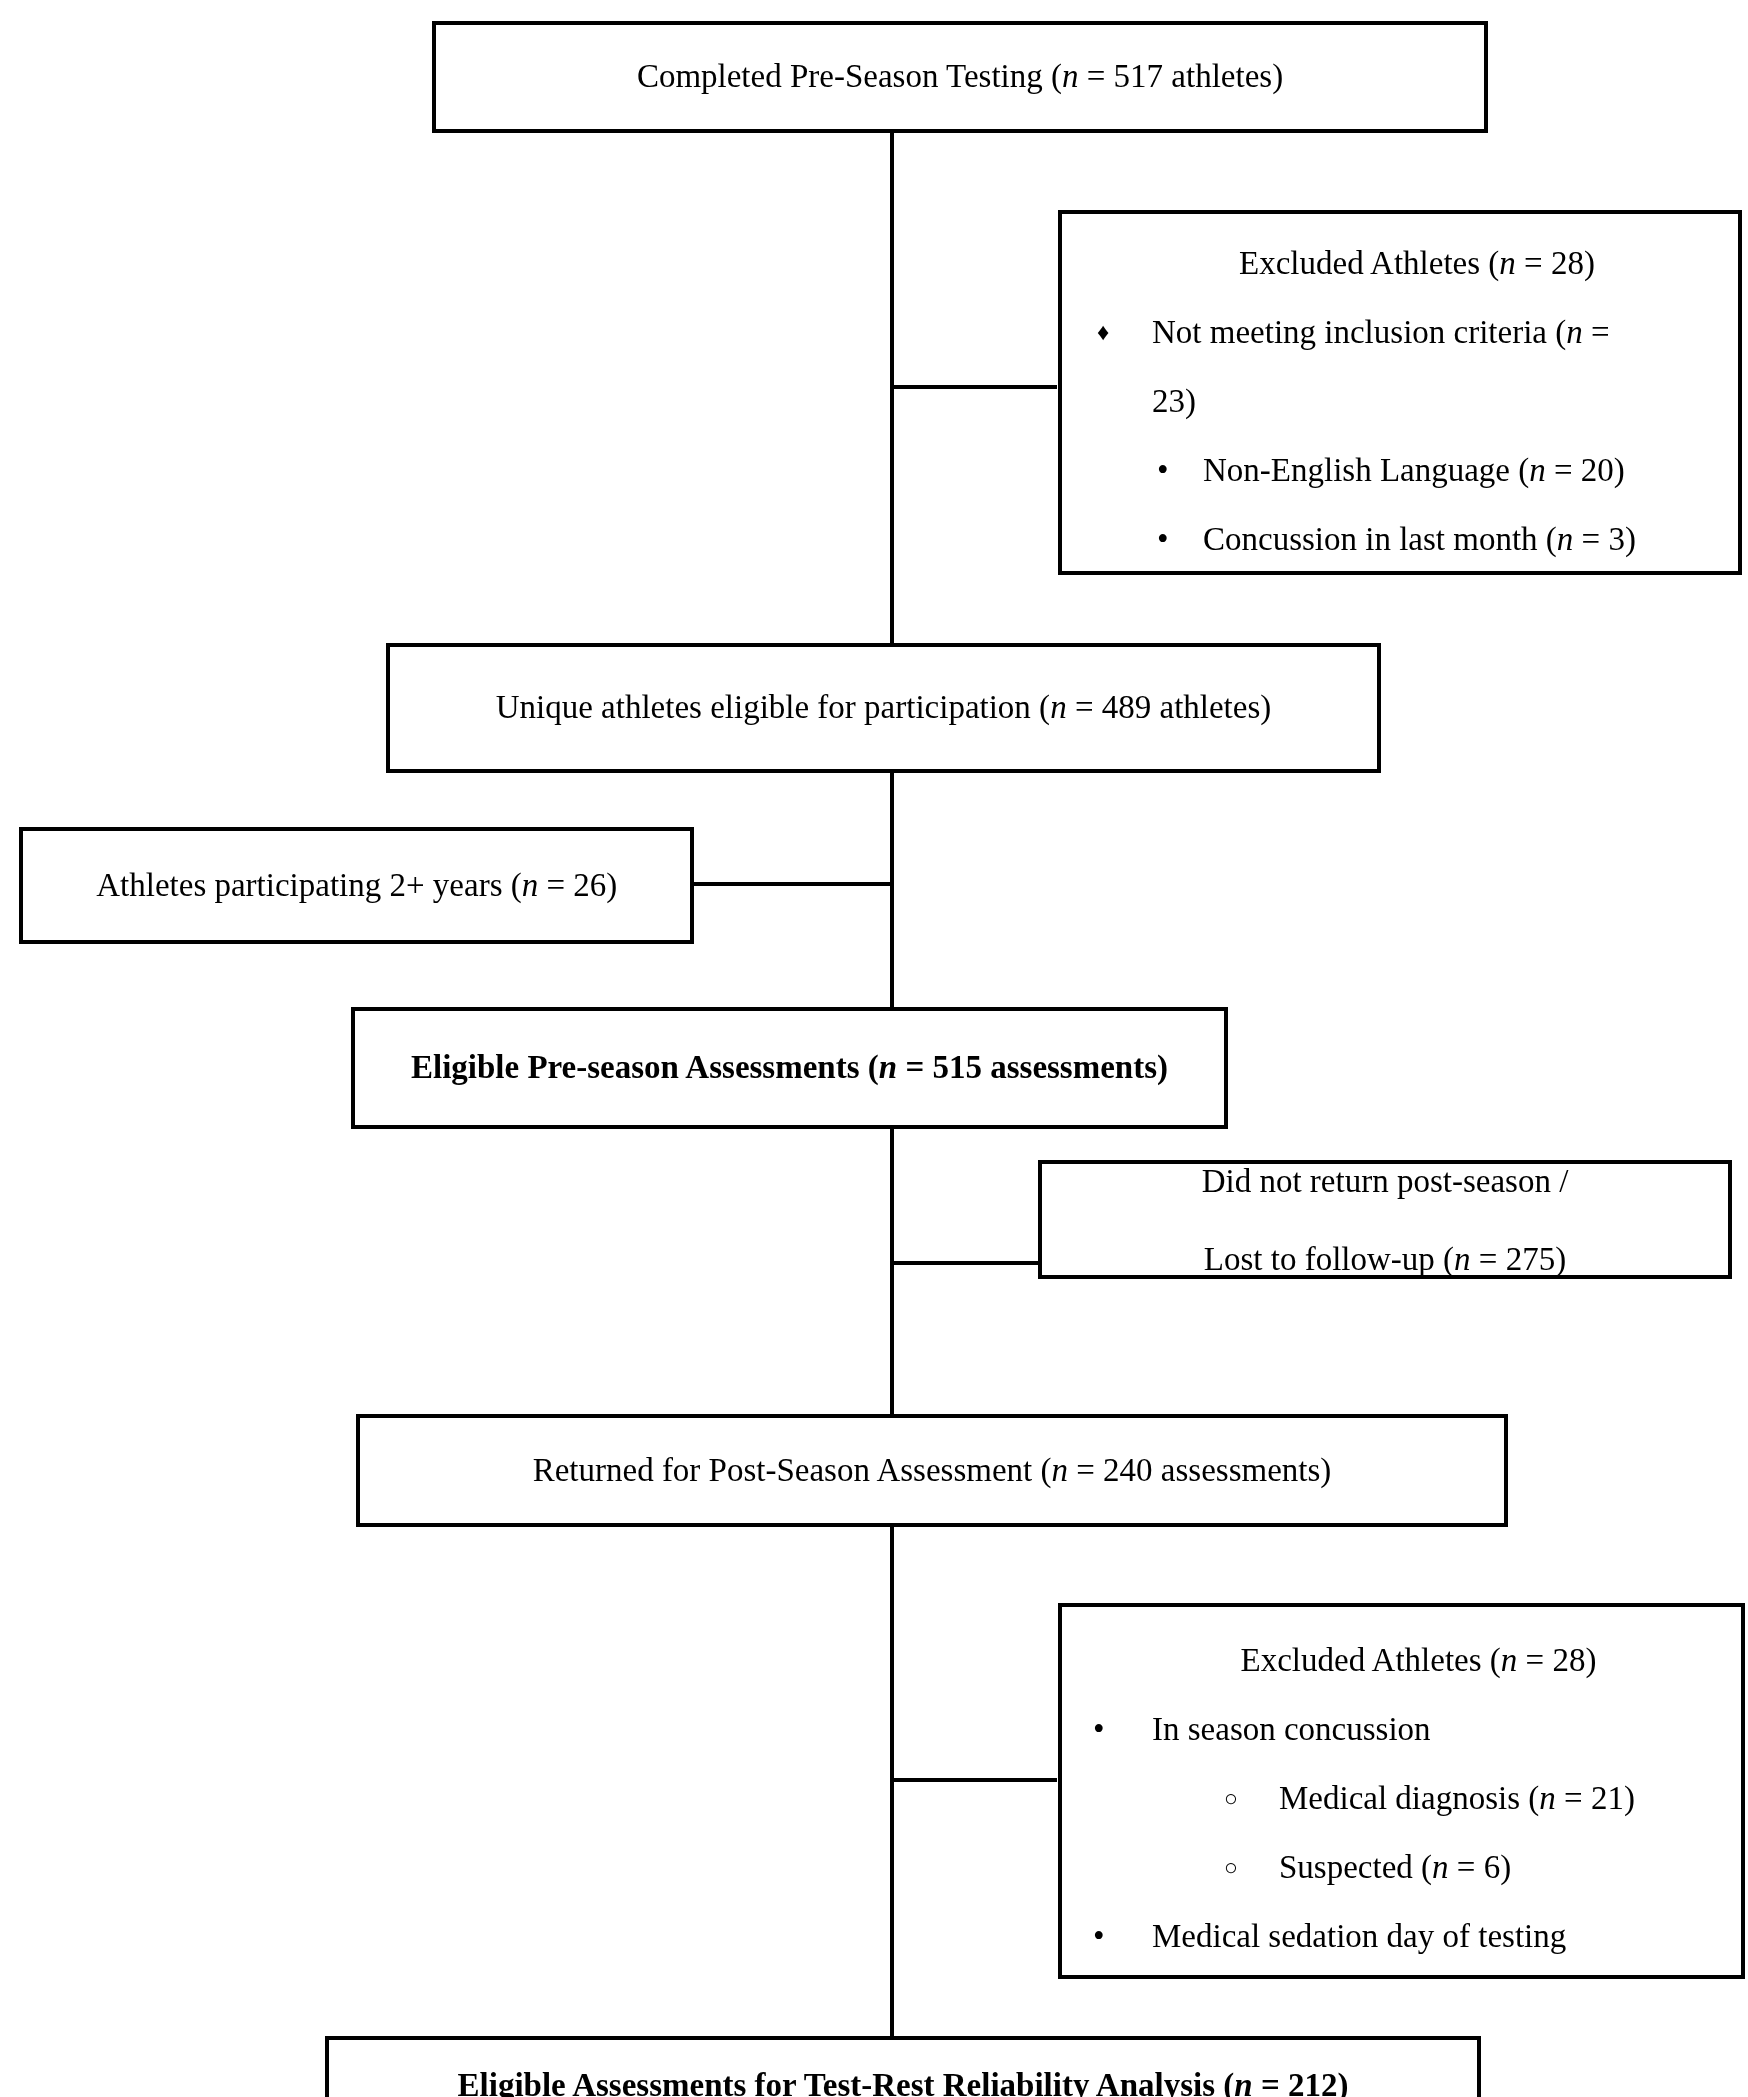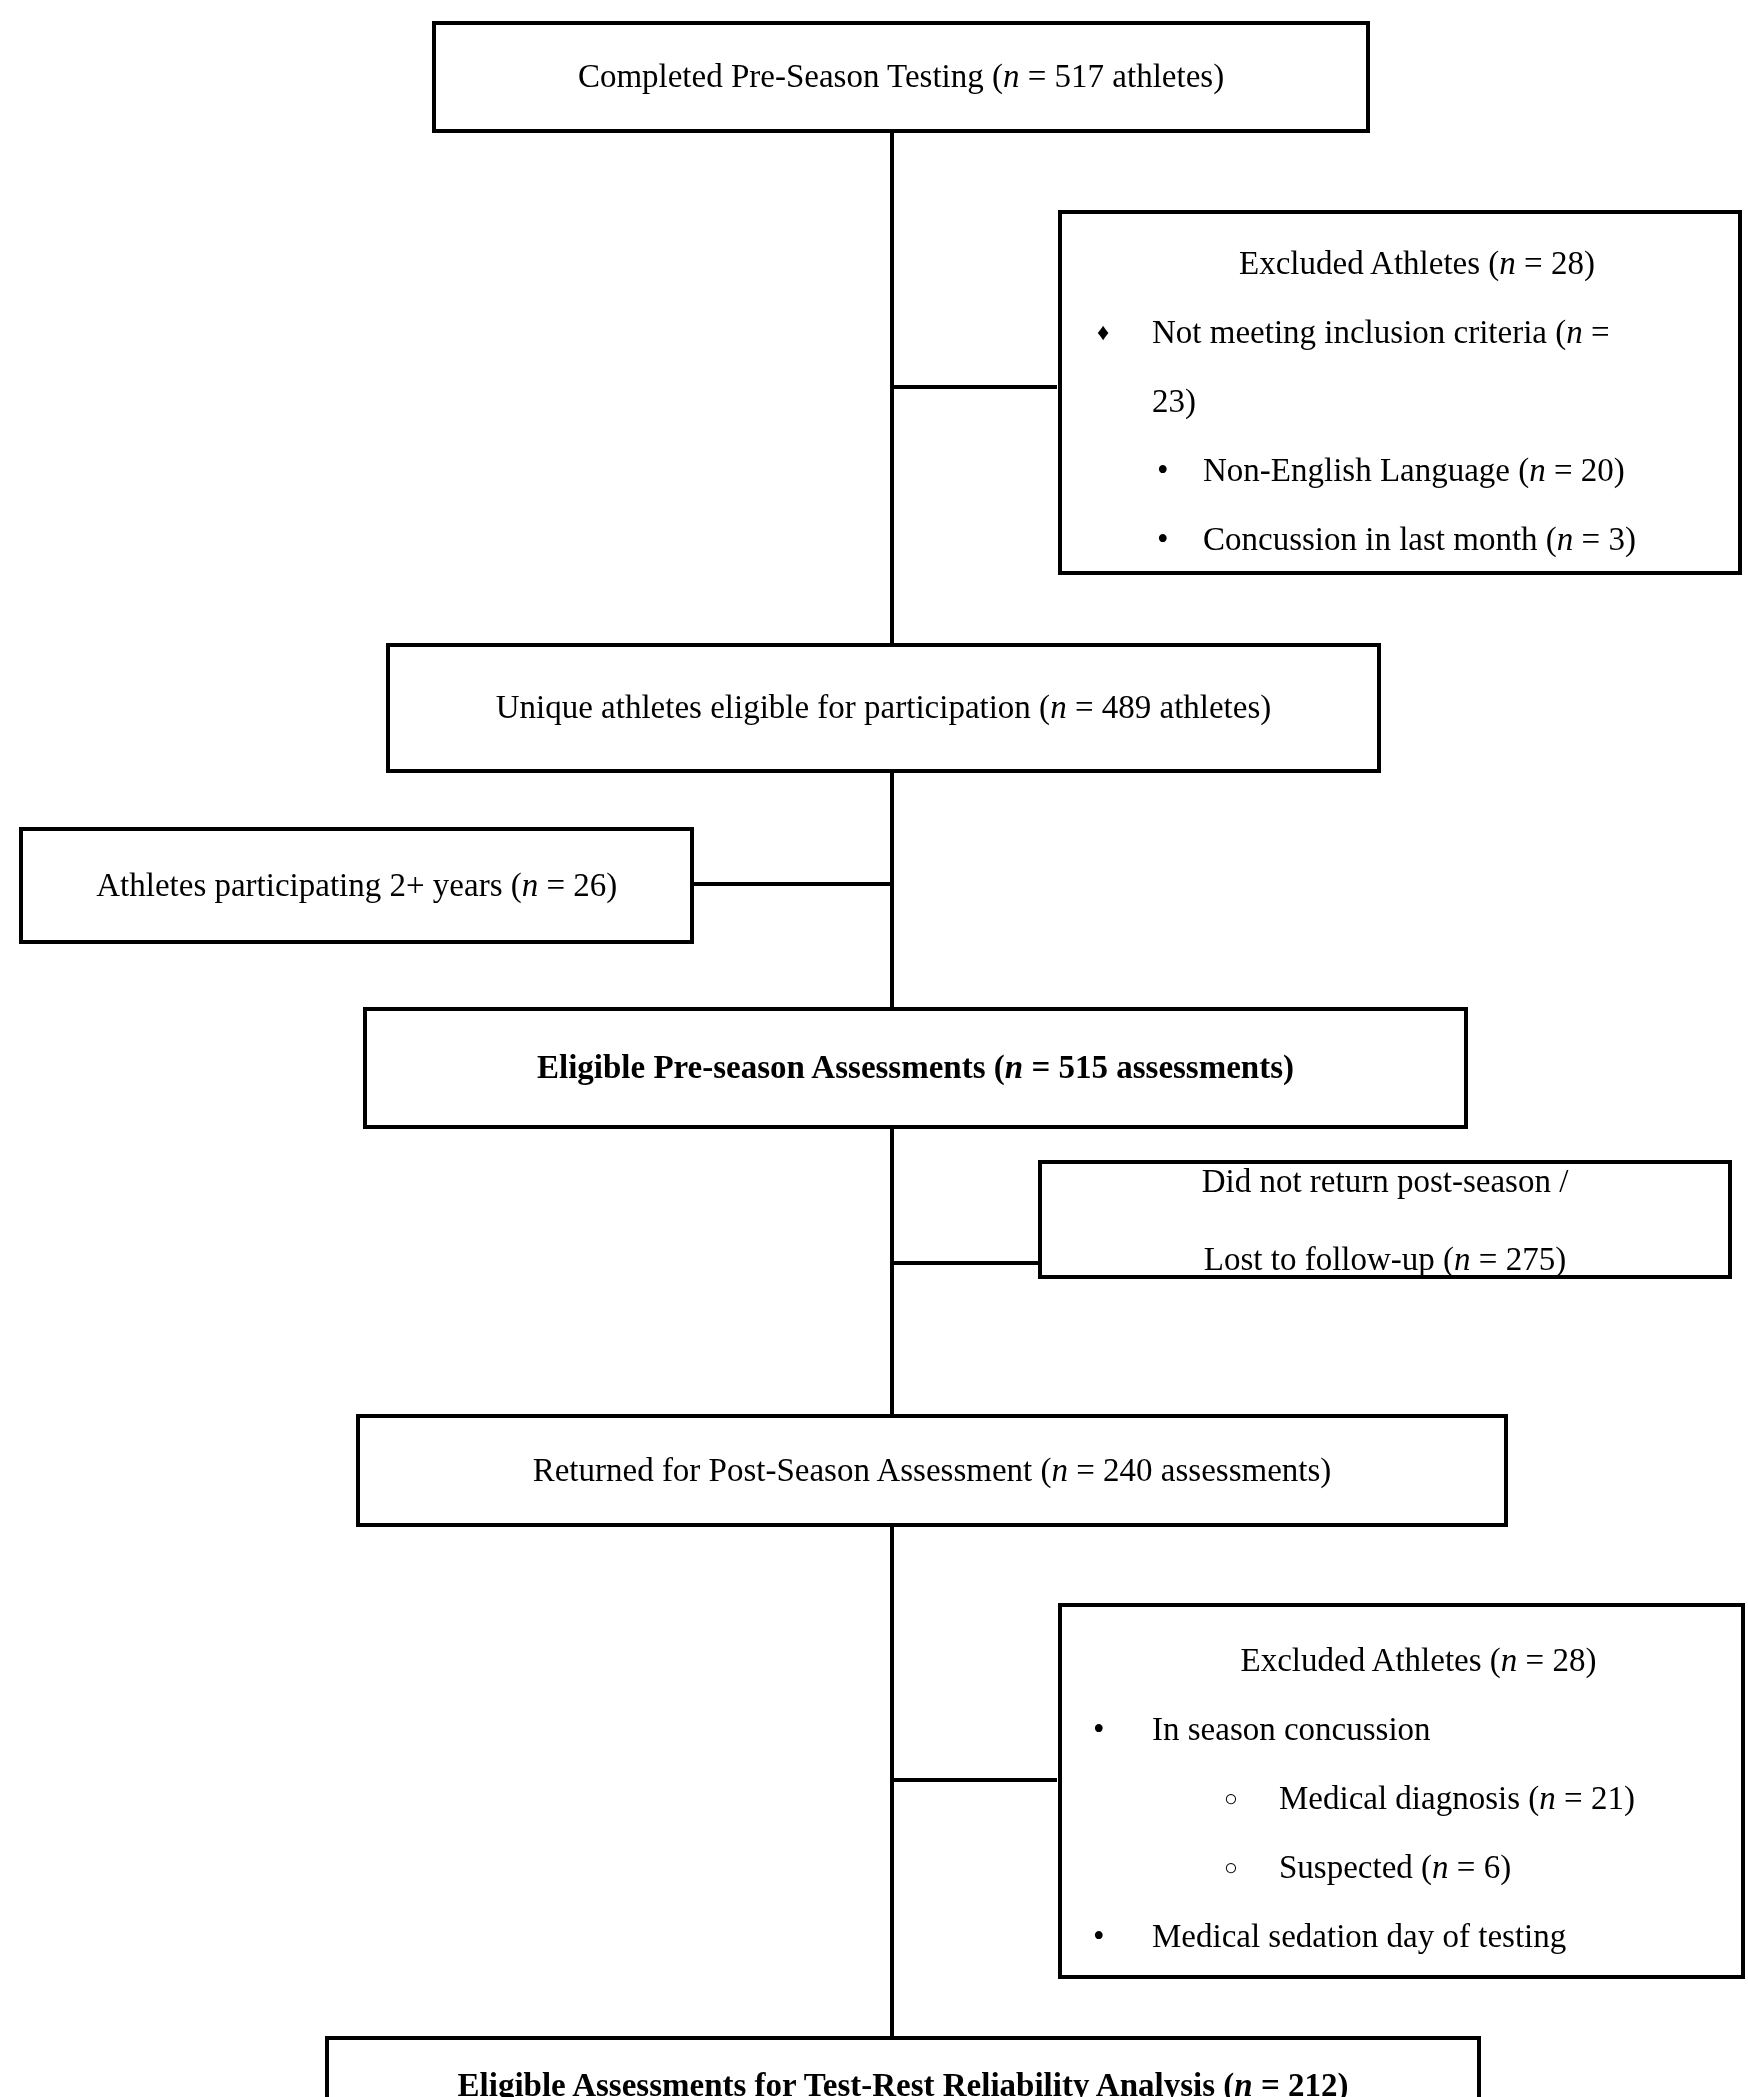--- a/index.html
+++ b/index.html
@@ -75,21 +75,21 @@
 <body>
 
 <div class="canvas">
 
   <div class="vline" style="left:890px; top:132px; height:1904px;"></div>
   <div class="hline" style="left:890px; top:385px; width:167px;"></div>
   <div class="hline" style="left:692px; top:882px; width:202px;"></div>
   <div class="hline" style="left:890px; top:1261px; width:148px;"></div>
   <div class="hline" style="left:890px; top:1778px; width:167px;"></div>
 
-  <div class="box center" style="left:432px; top:20.6px; width:938px; height:112px;">
+  <div class="box center" style="left:432px; top:20.6px; width:1056px; height:112px;">
     <span><span>Completed Pre-Season Testing (</span><i>n</i><span> = 517 athletes)</span></span>
   </div>
 
   <div class="box listbox" style="left:1058px; top:210px; width:684px; height:365px;">
     <div class="title-row"><span>Excluded Athletes (</span><i>n</i><span> = 28)</span></div>
     <div class="row b2-l1">
       <span class="bullet diamond">♦</span>
       <div class="itext">
         <div class="line"><span>Not meeting inclusion criteria (</span><i>n</i><span> =</span></div>
         <div class="line">23)</div>
@@ -106,21 +106,21 @@
   </div>
 
   <div class="box center" style="left:386px; top:643px; width:995px; height:130px;">
     <span><span>Unique athletes eligible for participation (</span><i>n</i><span> = 489 athletes)</span></span>
   </div>
 
   <div class="box center" style="left:19.3px; top:827px; width:675px; height:117px;justify-content:center;">
     <span><span>Athletes participating 2+ years (</span><i>n</i><span> = 26)</span></span>
   </div>
 
-  <div class="box center bold" style="left:351px; top:1007px; width:1105px; height:122px;margin-left:12px;">
+  <div class="box center bold" style="left:351px; top:1007px; width:877px; height:122px;">
     <span><span>Eligible Pre-season Assessments (</span><i>n</i><span> = 515 assessments)</span></span>
   </div>
 
   <div class="box center-col" style="left:1038px; top:1160px; width:694px; height:119px;">
     <div class="tline">Did not return post-season /</div>
     <div class="tline"><span>Lost to follow-up (</span><i>n</i><span> = 275)</span></div>
   </div>
 
   <div class="box center" style="left:356px; top:1414px; width:1152px; height:113px;">
     <span><span>Returned for Post-Season Assessment (</span><i>n</i><span> = 240 assessments)</span></span>

